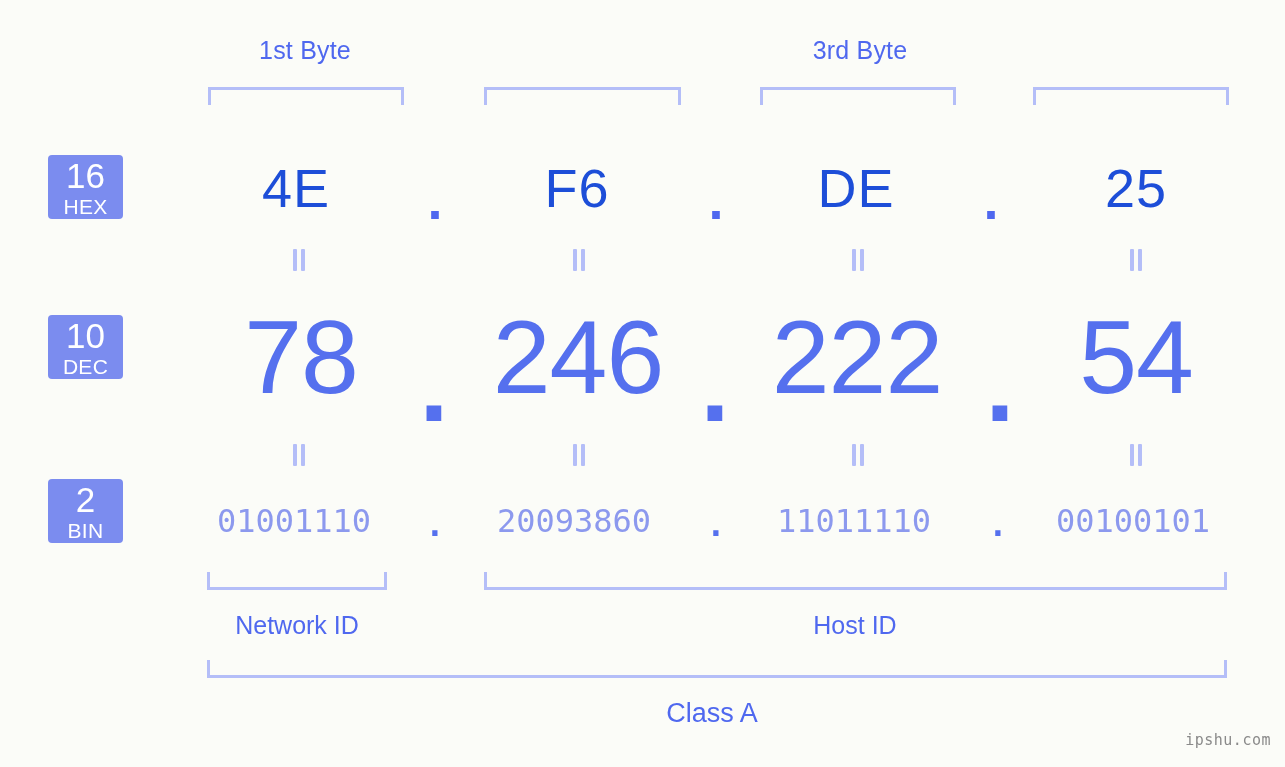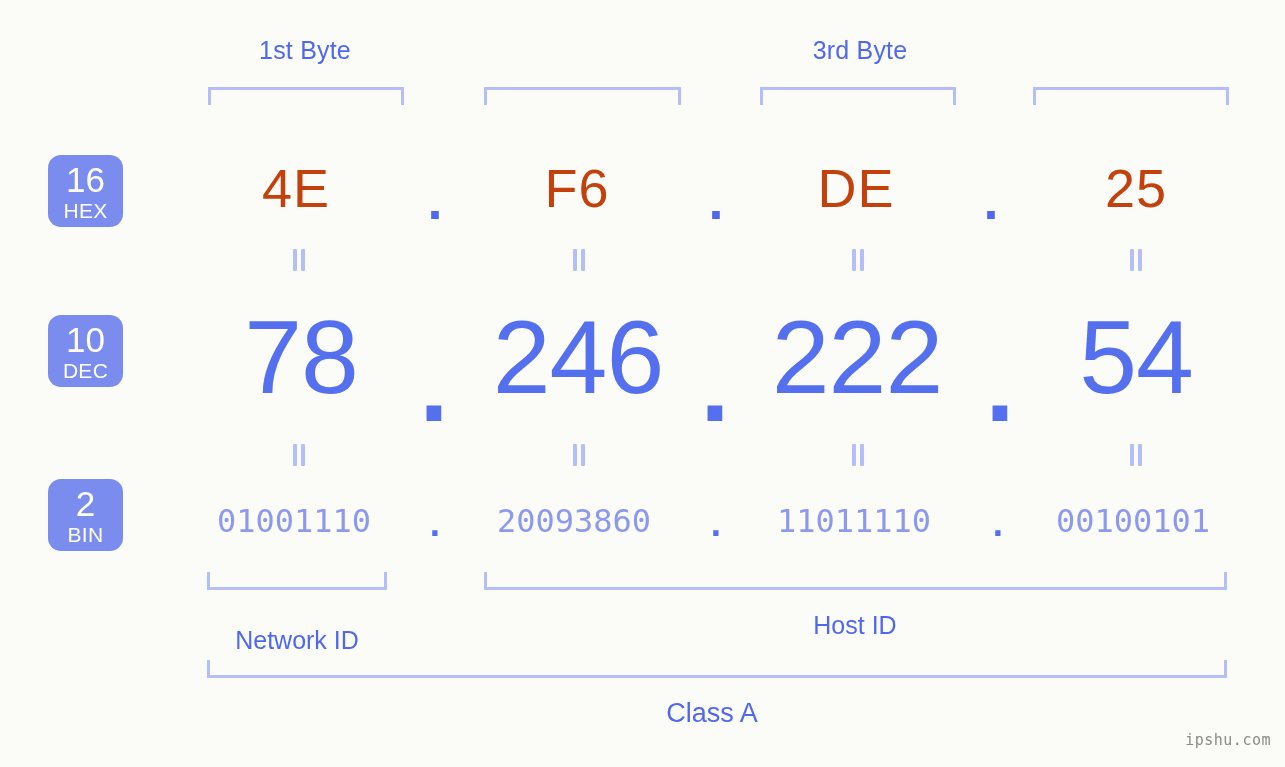--- a/index.html
+++ b/index.html
@@ -52,23 +52,23 @@
   .bracket.up {
     border-bottom: 3px solid #b4bef8;
     border-left: 3px solid #b4bef8;
     border-right: 3px solid #b4bef8;
   }
 
   
   .badge {
     position: absolute;
     width: 75px;
-    height: 72px;
+    height: 64px;
     background: #7b8cef;
-    border-radius: 13px;
+    border-radius: 4px;
     color: #ffffff;
     display: flex;
     flex-direction: column;
     align-items: center;
     justify-content: center;
     line-height: 1;
   }
   .badge .num {
     font-size: 35px;
     font-weight: 400;
@@ -93,21 +93,21 @@
     white-space: nowrap;
     transform: translate(-50%, -50%);
   }
   .dot {
     position: absolute;
     white-space: nowrap;
     transform: translate(-50%, -50%);
   }
 
   .hex-val {
-    color: #c2410c;
+    color: #1d4ed8;
     font-size: 54px;
     letter-spacing: 1px;
   }
   .hex-dot {
     color: #4f68ef;
     font-size: 54px;
     font-weight: bold;
   }
   .dec-val {
     color: #5570ee;
@@ -265,21 +265,21 @@
     <div class="cell bin-val" style="left:574px;">20093860</div>
     <div class="dot bin-dot" style="left:716px; top:4px;">.</div>
     <div class="cell bin-val" style="left:854px;">11011110</div>
     <div class="dot bin-dot" style="left:998px; top:4px;">.</div>
     <div class="cell bin-val" style="left:1133px;">00100101</div>
   </div>
 
   <div class="bracket up" style="left:207px; top:572px; width:180px;"></div>
   <div class="bracket up" style="left:484px; top:572px; width:743px;"></div>
 
-  <div class="region-label" style="left:197px; top:626px; width:200px;">Network ID</div>
+  <div class="region-label" style="left:197px; top:611px; width:200px;">Network ID</div>
   <div class="region-label" style="left:755px; top:611px; width:200px;">Host ID</div>
 
   <div class="bracket up" style="left:207px; top:660px; width:1020px;"></div>
   <div class="class-label" style="left:612px; top:698px; width:200px;">Class A</div>
 
   <div class="watermark">ipshu.com</div>
 
 </div>
 
 </body></html>

